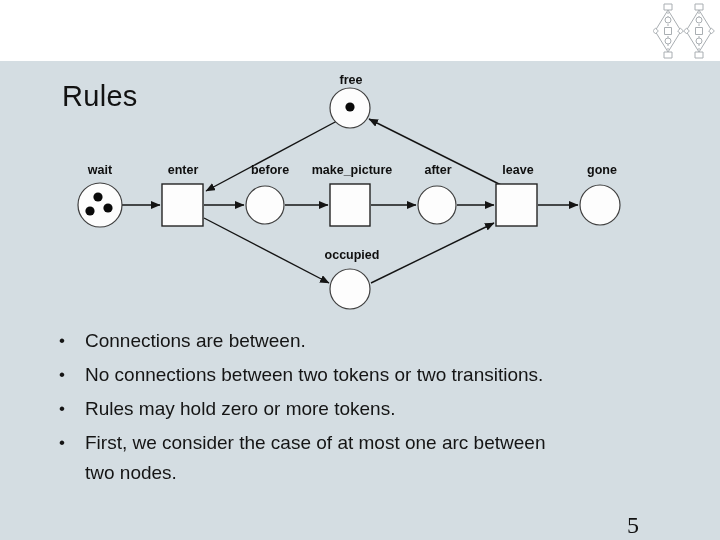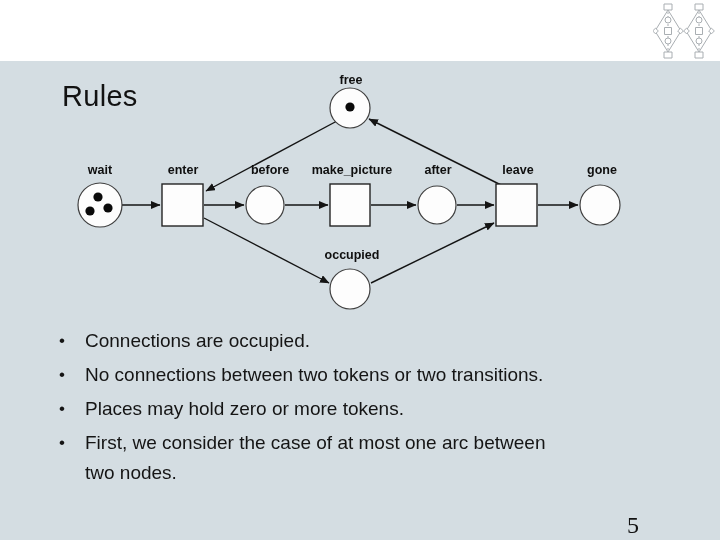--- a/index.html
+++ b/index.html
@@ -97,29 +97,29 @@
       <text x="438" y="174" class="nlabel">after</text>
       <circle cx="600" cy="205" r="20" class="place"></circle>
       <text x="602" y="174" class="nlabel">gone</text>
       <circle cx="350" cy="289" r="20" class="place"></circle>
       <text x="352" y="259" class="nlabel">occupied</text>
     </svg>
 
   <ul id="bullets" class="bullets">
       <li>
         <span class="dot">•</span>
-        <span class="btxt">Connections are occupied.</span>
+        <span class="btxt">Connections are between.</span>
       </li>
       <li>
         <span class="dot">•</span>
         <span class="btxt">No connections between two tokens or two transitions.</span>
       </li>
       <li>
         <span class="dot">•</span>
-        <span class="btxt">Places may hold zero or more tokens.</span>
+        <span class="btxt">Rules may hold zero or more tokens.</span>
       </li>
       <li>
         <span class="dot">•</span>
         <span class="btxt">First, we consider the case of at most one arc between<br>two nodes.</span>
       </li>
     </ul>
 
   <div class="page-num">5</div>
 
 </div>

